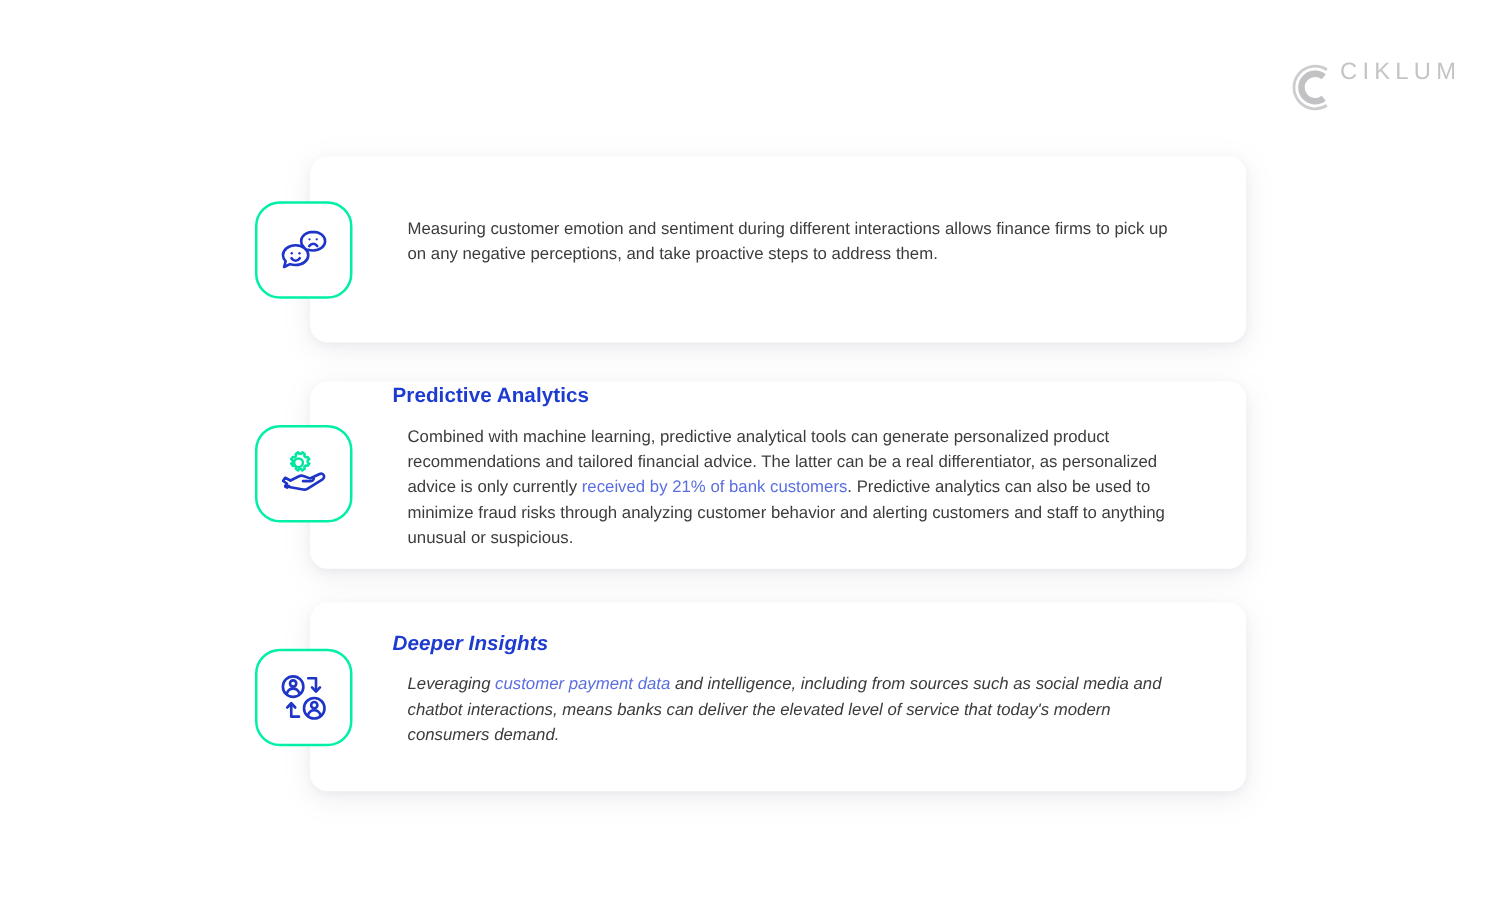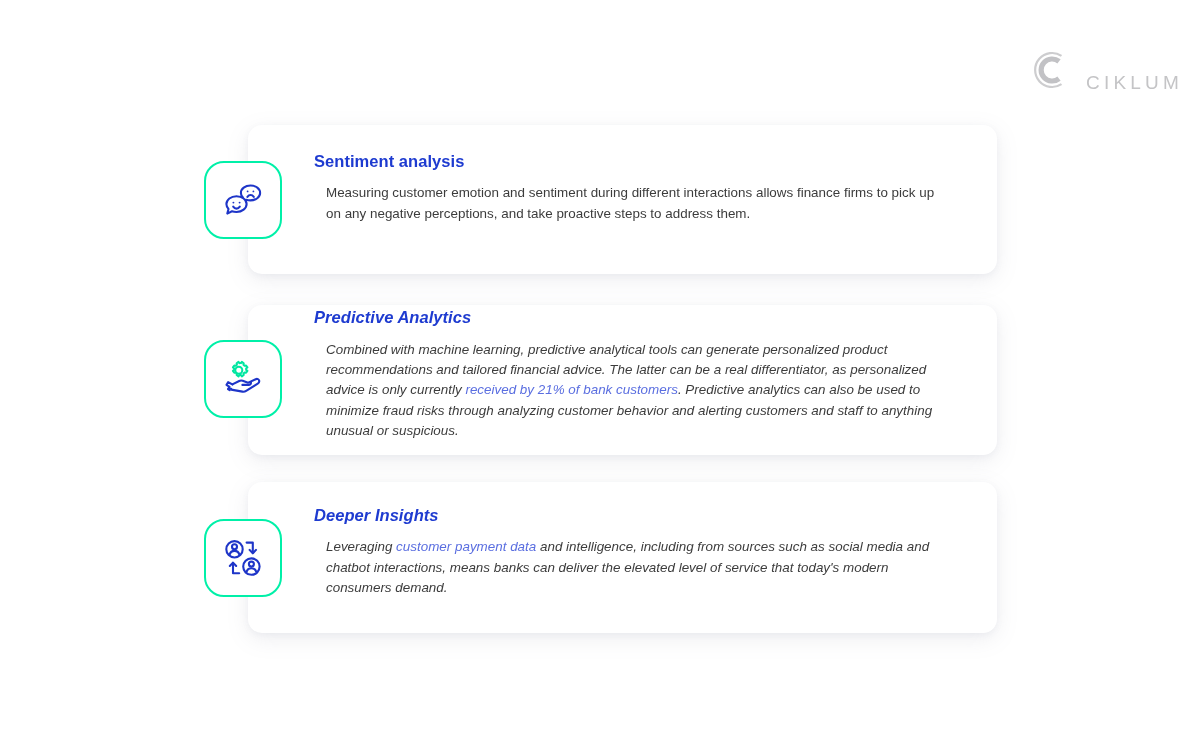--- a/index.html
+++ b/index.html
@@ -15,22 +15,21 @@
     overflow: hidden;
     -webkit-font-smoothing: antialiased;
   }
 
   
   .logo {
     position: absolute;
     top: 48px;
     left: 1028px;
     display: flex;
-    align-items: flex-end;
-    gap: 14px;
+    align-items: flex-start;
   }
   .logo-mark {
     width: 44px;
     height: 44px;
     display: block;
   }
   .logo-word {
     font-size: 19px;
     letter-spacing: 4.2px;
     color: #c4c4c6;
@@ -43,21 +42,21 @@
     position: absolute;
     left: 248px;
     width: 749px;
     background: #ffffff;
     border-radius: 14px;
     box-shadow: 0 6px 22px rgba(120,125,150,0.13),
                 0 2px 6px rgba(120,125,150,0.07);
     box-sizing: border-box;
   }
   .card-1 { top: 125px; height: 149px; }
-  .card-2 { top: 305px; height: 150px; font-style: italic; }
+  .card-2 { top: 305px; height: 150px; }
   .card-3 { top: 482px; height: 151px; font-style: italic; }
 
   .card-body {
     position: absolute;
     left: 66px;
     right: 38px;
     top: 50%;
     transform: translateY(-50%);
   }
   .card-1 .card-body { top: 46%; }
@@ -110,21 +109,20 @@
 <div class="logo">
   <svg class="logo-mark" viewBox="0 0 44 44">
     <path d="M33.5 7.8 A17 17 0 1 0 33.5 36.2" fill="none" stroke="#cdcdcf" stroke-width="2.2"></path>
     <path d="M31 13.4 A11 11 0 1 0 31 30.6" fill="none" stroke="#c2c2c5" stroke-width="5.2" stroke-linecap="butt"></path>
   </svg>
   <span class="logo-word">CIKLUM</span>
 </div>
 
 <div class="card card-1">
   <div class="card-body">
-    <h3 class="card-title">Sentiment analysis</h3>
     <p class="card-text">Measuring customer emotion and sentiment during different interactions allows finance firms to pick up on any negative perceptions, and take proactive steps to address them.</p>
   </div>
 </div>
 <div class="icon-tile tile-1">
   <svg width="46" height="46" viewBox="0 0 46 46">
     <g fill="none" stroke="#1e35c8" stroke-width="2.1" stroke-linecap="round" stroke-linejoin="round">
       <path d="M30.5 8.5 c-5.3 0-9.6 3.3-9.6 7.4 0 1.7 0.8 3.3 2 4.6 l-1.1 4.4 4.4-2.1 c1.3 0.4 2.8 0.6 4.3 0.6 5.3 0 9.6-3.3 9.6-7.5 0-4.1-4.3-7.4-9.6-7.4 z"></path>
       <circle cx="27.6" cy="14.4" r="0.9" fill="#1e35c8" stroke="none"></circle>
       <circle cx="33.4" cy="14.4" r="0.9" fill="#1e35c8" stroke="none"></circle>
       <path d="M27.4 19.8 c0.9-1.2 2-1.8 3.2-1.8 1.2 0 2.3 0.6 3.2 1.8"></path>

